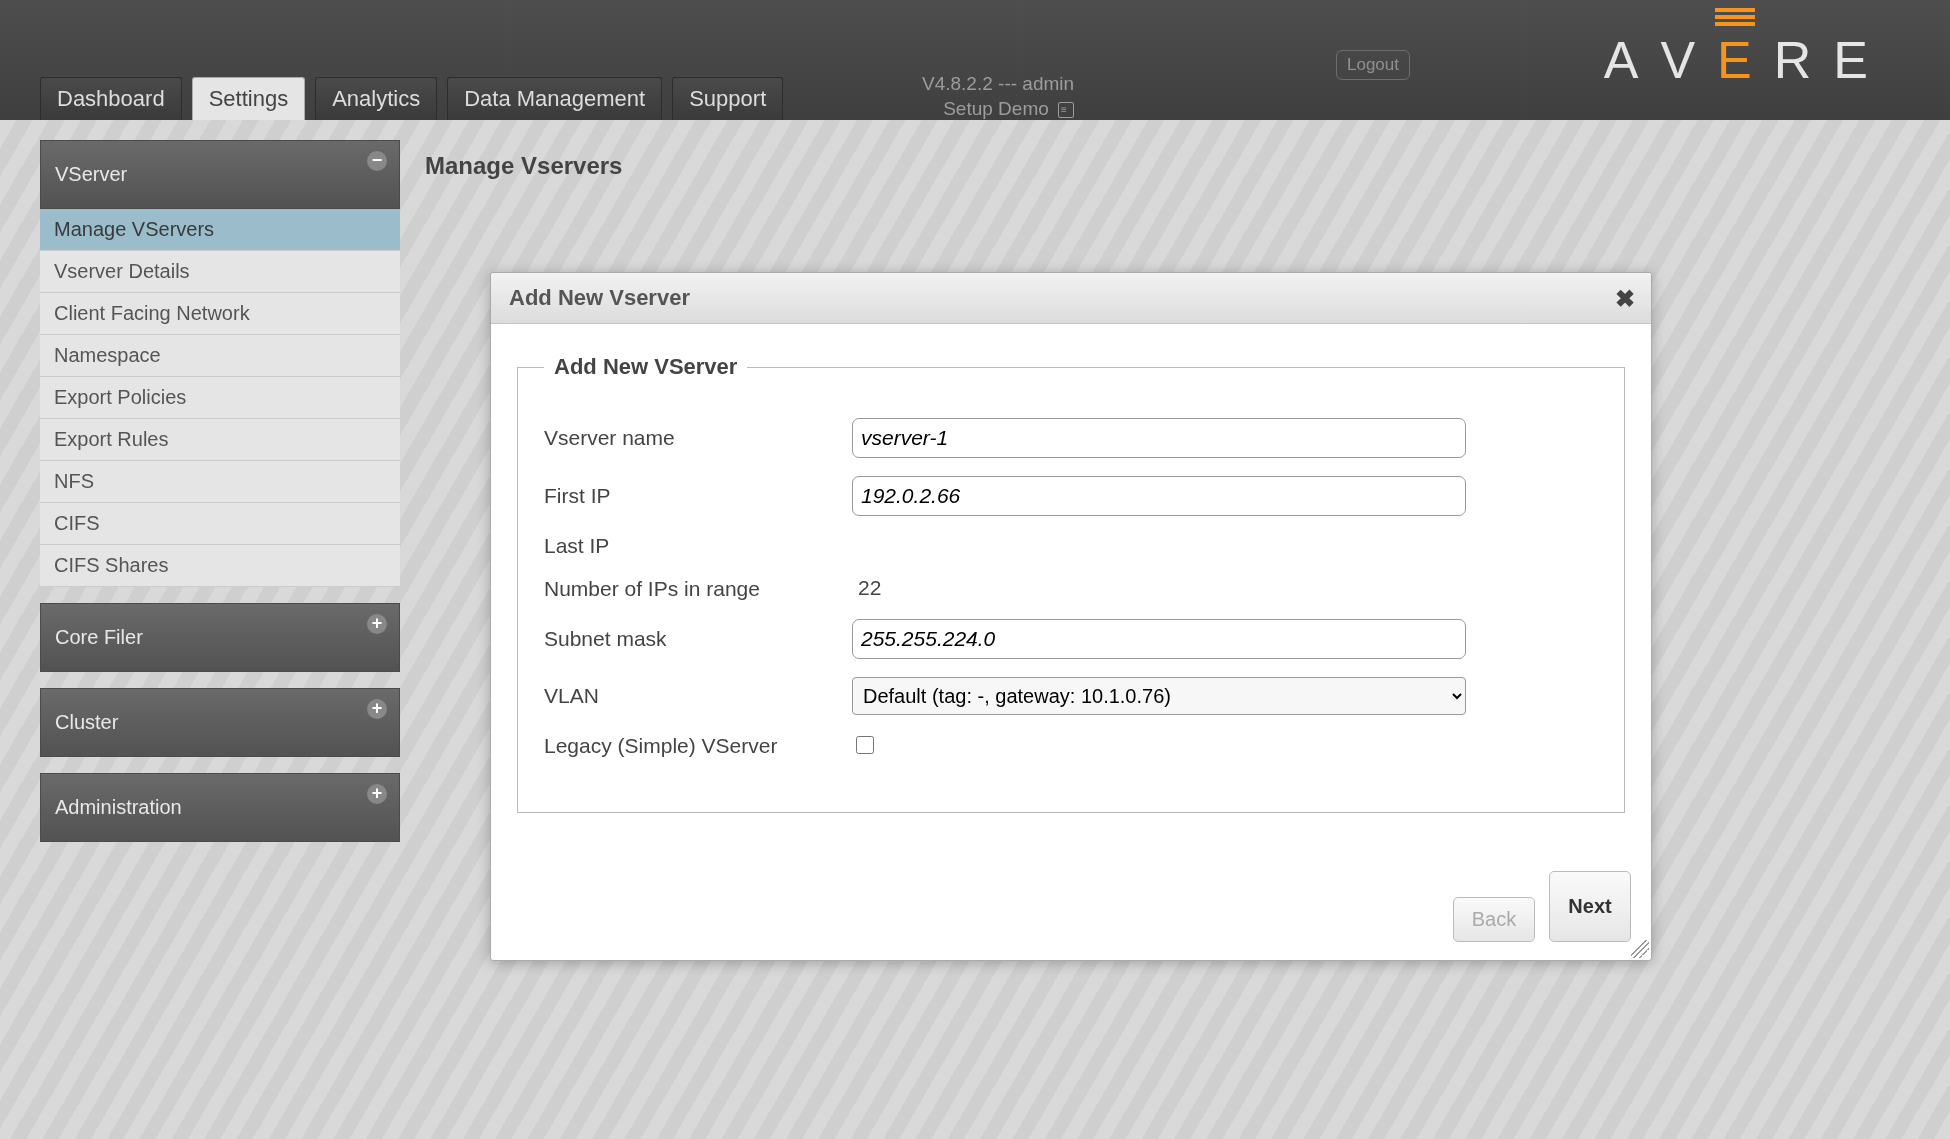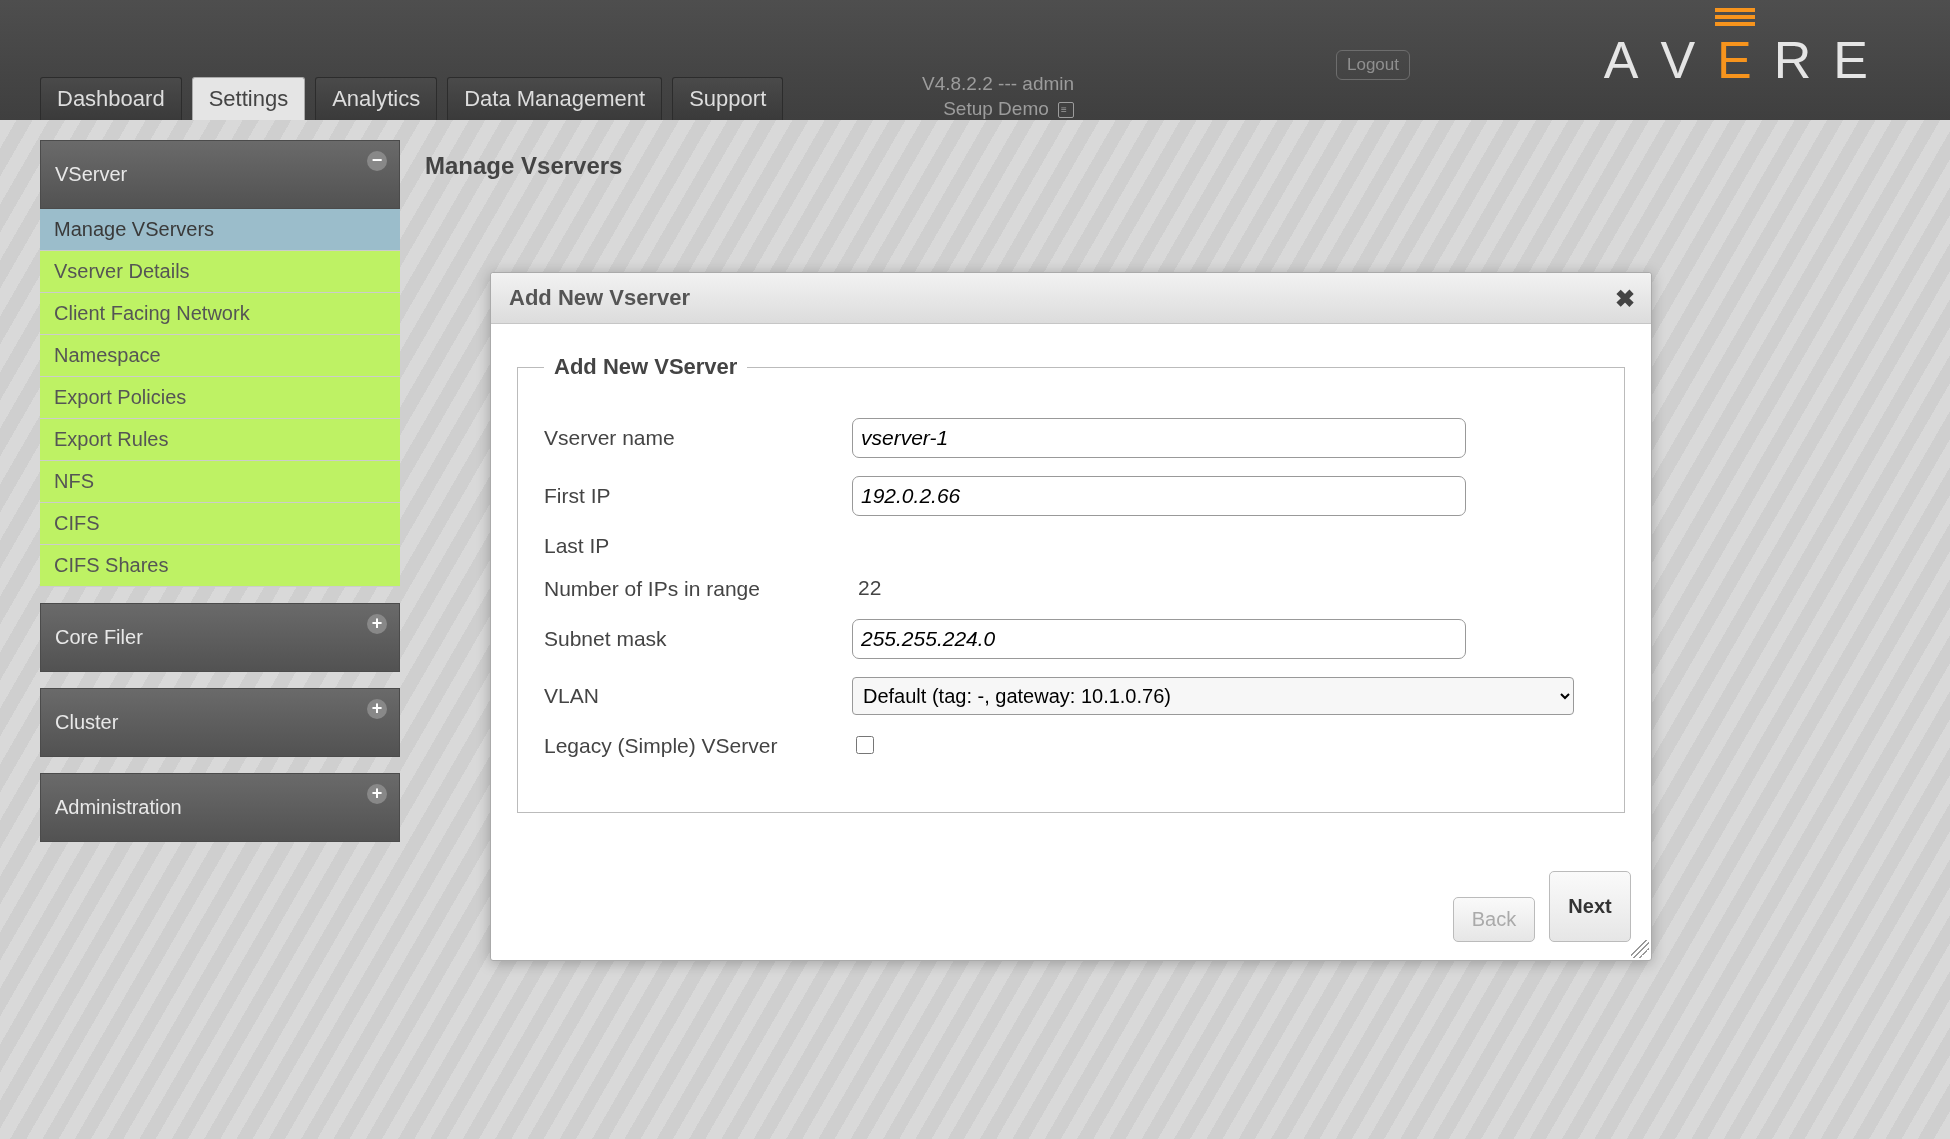--- a/index.html
+++ b/index.html
@@ -147,21 +147,21 @@
     height: 20px;
     border-radius: 50%;
     background: #888;
     color: #fff;
     text-align: center;
     line-height: 18px;
     font-weight: bold;
     font-size: 18px;
   }
   .sidebar-item {
-    background: #bef264;
+    background: #e5e5e5;
     color: #555;
     font-size: 20px;
     padding: 9px 14px;
     border-bottom: 1px solid #ccc;
     cursor: pointer;
   }
   .sidebar-item.active {
     background: #9bbdcb;
     color: #3a3a3a;
   }
@@ -243,21 +243,21 @@
     border: 1px solid #999;
     border-radius: 7px;
     font-style: italic;
   }
   .form-row .static-val {
     font-size: 21px;
     color: #444;
     padding-left: 6px;
   }
   .form-row select {
-    width: 722px;
+    width: 614px;
     height: 38px;
     font-size: 20px;
     padding: 2px 6px;
     border: 1px solid #999;
     border-radius: 4px;
     background: #f7f7f7;
   }
   .form-row input[type="checkbox"] {
     width: 18px;
     height: 18px;

